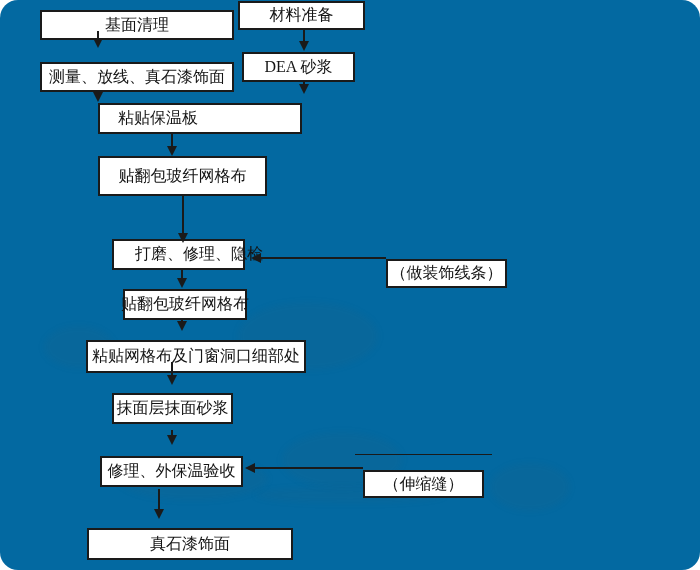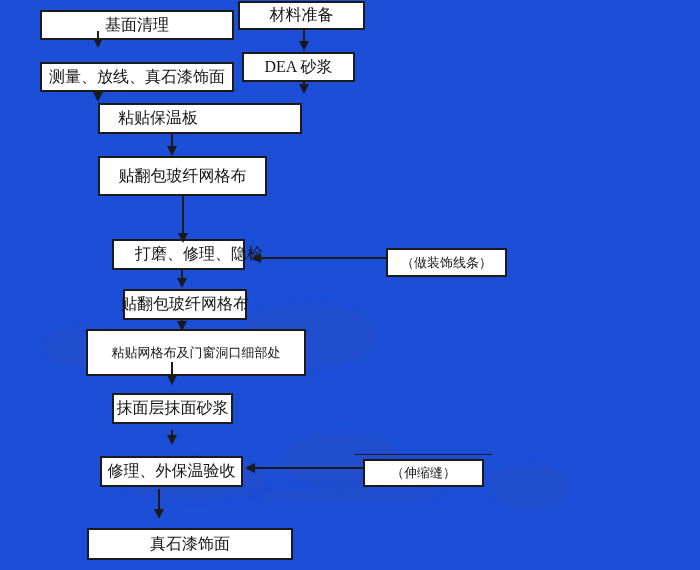--- a/index.html
+++ b/index.html
@@ -1,40 +1,41 @@
 <!DOCTYPE html>
 <html><head>
 <meta charset="utf-8">
 <style>
   html, body {
     margin: 0; padding: 0; background: #ffffff;
   }
   #canvas {
     position: relative;
     width: 700px; height: 570px;
-    background: #1d4ed8;
+    background: #0369a1;
     overflow: hidden;
     font-family: "Liberation Serif", "DejaVu Serif", serif;
     color: #141414;
+    border-radius: 18px;
   }
   .node {
     position: absolute;
     box-sizing: border-box;
     border: 2px solid #1a1a1a;
     background: #ffffff;
     display: flex;
     align-items: center;
     justify-content: center;
     font-size: 16px;
     letter-spacing: 0px;
     white-space: nowrap;
     z-index: 1;
   }
   .node.align-left { justify-content: flex-start; padding-left: 18px; }
-  .node.small { font-size: 13px; }
+  .node.small { font-size: 16px; margin-top: 11px; }
   .vline {
     position: absolute; width: 2px; background: #1a1a1a; z-index: 2;
   }
   .hline {
     position: absolute; height: 2px; background: #1a1a1a; z-index: 2;
   }
   .hline.thin { height: 1px; }
   .head-down {
     position: absolute; width: 0; height: 0; z-index: 2;
     border-left: 5px solid transparent;
@@ -87,21 +88,21 @@
     </div>
     <div class="node" style="left: 112px; top: 239px; width: 133px; height: 31px; padding-left: 41px;">
       <span>打磨、修理、隐检</span>
     </div>
     <div class="node small" style="left: 386px; top: 248px; width: 121px; height: 29px;">
       <span>（做装饰线条）</span>
     </div>
     <div class="node" style="left: 123px; top: 289px; width: 124px; height: 31px;">
       <span>贴翻包玻纤网格布</span>
     </div>
-    <div class="node small" style="left: 86px; top: 329px; width: 220px; height: 47px;">
+    <div class="node small" style="left: 86px; top: 329px; width: 220px; height: 33px;">
       <span>粘贴网格布及门窗洞口细部处</span>
     </div>
     <div class="node" style="left: 112px; top: 393px; width: 121px; height: 31px;">
       <span>抹面层抹面砂浆</span>
     </div>
     <div class="node" style="left: 100px; top: 456px; width: 143px; height: 31px;">
       <span>修理、外保温验收</span>
     </div>
     <div class="node small" style="left: 363px; top: 459px; width: 121px; height: 28px;">
       <span>（伸缩缝）</span>

